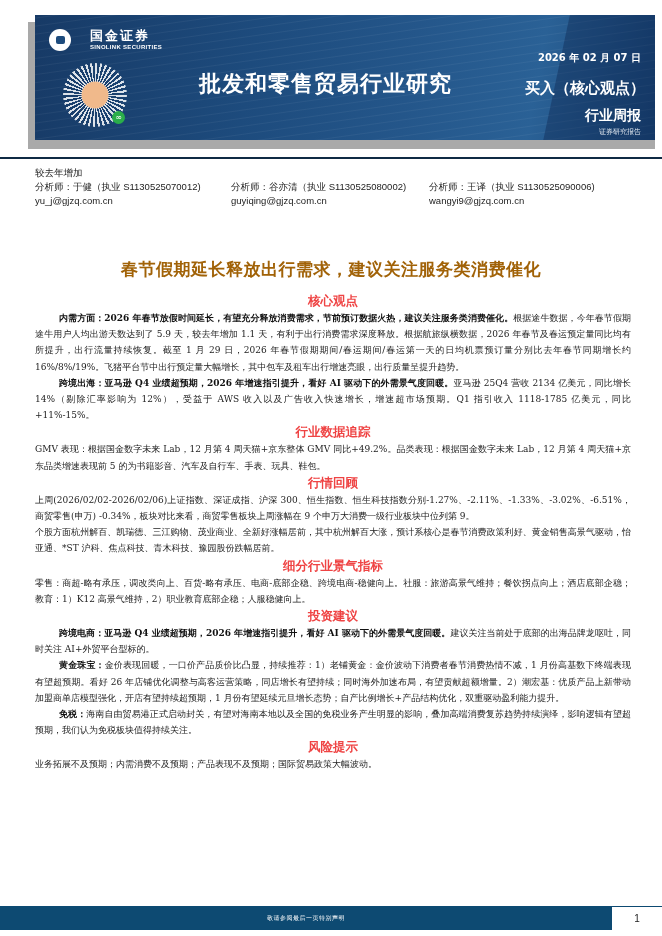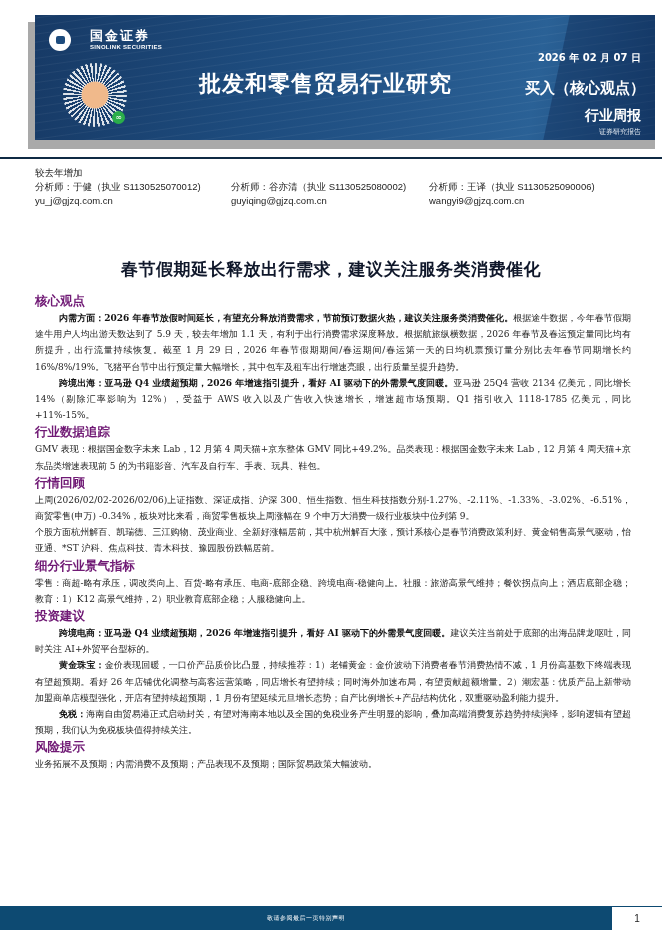--- a/index.html
+++ b/index.html
@@ -43,25 +43,25 @@
   
   .analysts { position: absolute; left: 35px; top: 166px; width: 620px; font-family: "Liberation Sans", "DejaVu Sans", sans-serif; font-size: 9.5px; color: #222; }
   .group-name { line-height: 14px; }
   .analyst-row { display: flex; }
   .analyst { line-height: 14px; }
   .analyst:nth-child(1) { width: 196px; }
   .analyst:nth-child(2) { width: 198px; }
   .analyst .email { display: block; }
 
   
-  .main-title { position: absolute; left: 0; top: 258px; width: 662px; text-align: center; color: #0f172a; font-family: "DejaVu Sans", sans-serif; font-weight: bold; font-size: 17px; letter-spacing: 0.5px; }
+  .main-title { position: absolute; left: 0; top: 258px; width: 662px; text-align: center; color: #a16207; font-family: "DejaVu Sans", sans-serif; font-weight: bold; font-size: 17px; letter-spacing: 0.5px; }
 
   
   .content { position: absolute; left: 35px; top: 292px; width: 596px; }
-  .section-head { color: #701a75; font-family: Liberation Sans, sans-serif; font-weight: bold; font-size: 12.5px; line-height: 18px; }
+  .section-head { color: #ef4444; font-family: Liberation Sans, sans-serif; font-weight: bold; font-size: 12.5px; line-height: 18px; text-align: center; }
   .para { font-size: 9px; line-height: 16.2px; color: #222; text-align: justify; }
   .para b { font-weight: bold; color: #111; padding-left: 24px; }
 
   
   .footer-bar { position: absolute; left: 0; top: 906px; width: 612px; height: 24px; background: #0d4a72; }
   .footer-text { position: absolute; left: 0; top: 0; width: 612px; text-align: center; color: #ffffff; font-size: 6px; line-height: 24px; letter-spacing: 0.5px; }
   .footer-line { position: absolute; left: 612px; top: 906px; width: 50px; height: 1px; background: #0d4a72; }
   .page-num { position: absolute; left: 612px; top: 906px; width: 50px; height: 24px; text-align: center; line-height: 26px; font-family: "Liberation Sans", sans-serif; font-size: 10px; color: #222; }
 </style>
 </head>

